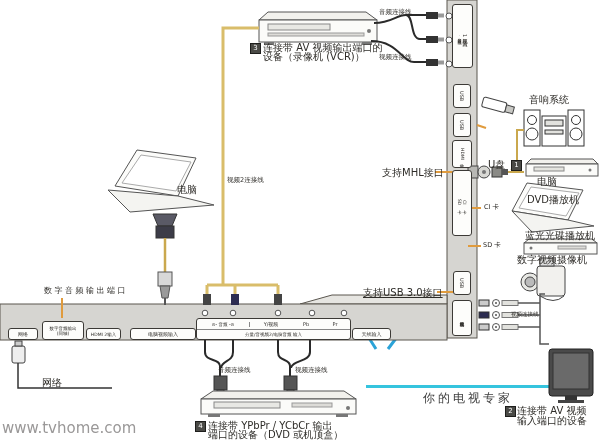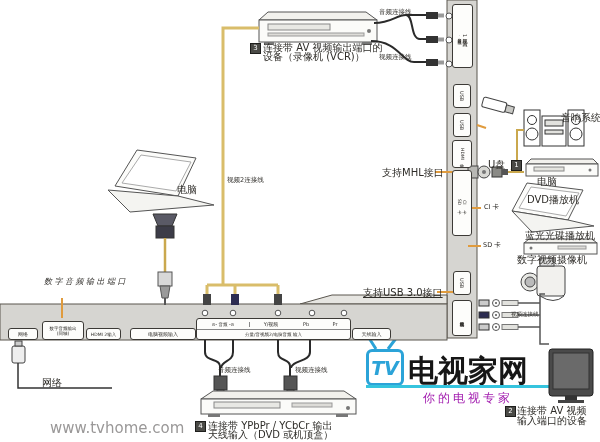--- a/index.html
+++ b/index.html
@@ -11,40 +11,36 @@
   .badge{position:absolute;width:9px;height:9px;background:#4a4a46;border:1px solid #1e1e1c;
          color:#fff;font-size:7px;line-height:9px;text-align:center;}
   .port{position:absolute;background:#fdfdfb;border:1px solid #3c3a36;border-radius:3px;
         color:#2e2c28;display:flex;align-items:center;justify-content:center;
         text-align:center;overflow:hidden;white-space:pre-line;}
   .vport{writing-mode:vertical-rl;text-orientation:mixed;}
   svg{position:absolute;left:0;top:0;}
   
   .wm-left-title{position:absolute;left:3px;top:392px;font-size:25px;font-weight:bold;
                  color:#b2b0b0;letter-spacing:1px;}
-  .wm-left-url{position:absolute;left:2px;top:419px;font-size:15px;color:#9a9898;margin-left:48px;}
+  .wm-left-url{position:absolute;left:2px;top:419px;font-size:15px;color:#9a9898;}
   .wm-logo{position:absolute;left:366px;top:349px;width:32px;height:31px;border:3px solid #2ba3d8;
            border-radius:6px;background:#fff;color:#2ba3d8;font-size:19px;font-weight:bold;
            font-style:italic;display:flex;align-items:center;justify-content:center;}
   .wm-title{position:absolute;left:408px;top:351px;font-size:30px;font-weight:bold;color:#161616;
             letter-spacing:0px;}
   .wm-line{position:absolute;left:366px;top:385px;width:214px;height:3px;background:#35c4de;}
-  .wm-slogan{position:absolute;left:423px;top:390px;font-size:12px;color:#a21caf;letter-spacing:3px;}
+  .wm-slogan{position:absolute;left:423px;top:390px;font-size:12px;color:#404040;letter-spacing:3px;}
   .sp{letter-spacing:2.5px;font-size:8px;}
 </style>
 </head>
 <body>
 
 <div id="stage">
 
   <div class="wm-left-url">www.tvhome.com</div>
-  <div class="wm-logo">
-      <span>TV</span>
-    </div>
-  <div class="wm-title">电视家网</div>
   <div class="wm-line"></div>
   <div class="wm-slogan">你的电视专家</div>
 
   <svg width="600" height="442" viewBox="0 0 600 442">
 
     <path d="M376,349 L369,338 M388,349 L397,337" stroke="#2ba3d8" stroke-width="3" fill="none"></path>
 
     <g>
       <rect x="447" y="0" width="30" height="338" fill="#d6d5d1" stroke="#5a564f"></rect>
       <circle cx="449" cy="16" r="3" fill="#fff" stroke="#555"></circle>
@@ -257,38 +253,38 @@
   <div class="port" style="left:352px;top:328px;width:37px;height:10px;font-size:5px;">天线输入</div>
 
   <div class="badge" style="left:250px;top:43px;">3</div>
   <div class="badge" style="left:511px;top:160px;">1</div>
   <div class="badge" style="left:195px;top:421px;">4</div>
   <div class="badge" style="left:505px;top:406px;">2</div>
 
   <div class="lbl" style="left:263px;top:42px;">连接带 AV 视频输出端口的</div>
   <div class="lbl" style="left:263px;top:51px;">设备（录像机 (VCR)）</div>
   <div class="lbl" style="left:177px;top:184px;">电脑</div>
-  <div class="lbl" style="left:529px;top:112px;margin-left:32px;">音响系统</div>
+  <div class="lbl" style="left:529px;top:94px;">音响系统</div>
   <div class="lbl" style="left:527px;top:149px;margin-top:45px;">DVD播放机</div>
   <div class="lbl" style="left:537px;top:176px;">电脑</div>
   <div class="lbl" style="left:525px;top:230px;">蓝光光碟播放机</div>
   <div class="lbl" style="left:517px;top:254px;">数字视频摄像机</div>
   <div class="lbl" style="left:517px;top:405px;">连接带 AV 视频</div>
   <div class="lbl" style="left:517px;top:415px;">输入端口的设备</div>
   <div class="lbl" style="left:208px;top:420px;text-align:center;">连接带 YPbPr / YCbCr 输出</div>
-  <div class="lbl" style="left:208px;top:429px;">天线输入（DVD 或机顶盒）</div>
+  <div class="lbl" style="left:208px;top:429px;">端口的设备（DVD 或机顶盒）</div>
 
   <div class="lbl lbl6" style="left:379px;top:8px;">音频连接线</div>
   <div class="lbl lbl6" style="left:379px;top:53px;">视频连接线</div>
   <div class="lbl lbl6" style="left:227px;top:176px;">视频2连接线</div>
   <div class="lbl lbl6" style="left:218px;top:366px;">音频连接线</div>
   <div class="lbl lbl6" style="left:295px;top:366px;">视频连接线</div>
   <div class="lbl lbl55" style="left:511px;top:311px;">视频连接线</div>
   <div class="lbl" style="left:42px;top:377px;">网络</div>
 
-  <div class="lbl sp" style="left:44px;top:277px;font-style:italic;">数字音频输出端口</div>
+  <div class="lbl sp" style="left:44px;top:286px;">数字音频输出端口</div>
   <div class="lbl" style="left:382px;top:167px;">支持MHL接口</div>
   <div class="lbl" style="left:363px;top:287px;text-decoration:underline;">支持USB 3.0接口</div>
   <div class="lbl" style="left:488px;top:127px;margin-top:32px;">U盘</div>
   <div class="lbl lbl6" style="left:484px;top:203px;">CI 卡</div>
   <div class="lbl lbl6" style="left:483px;top:241px;">SD 卡</div>
 
 </div>
 
 </body></html>

